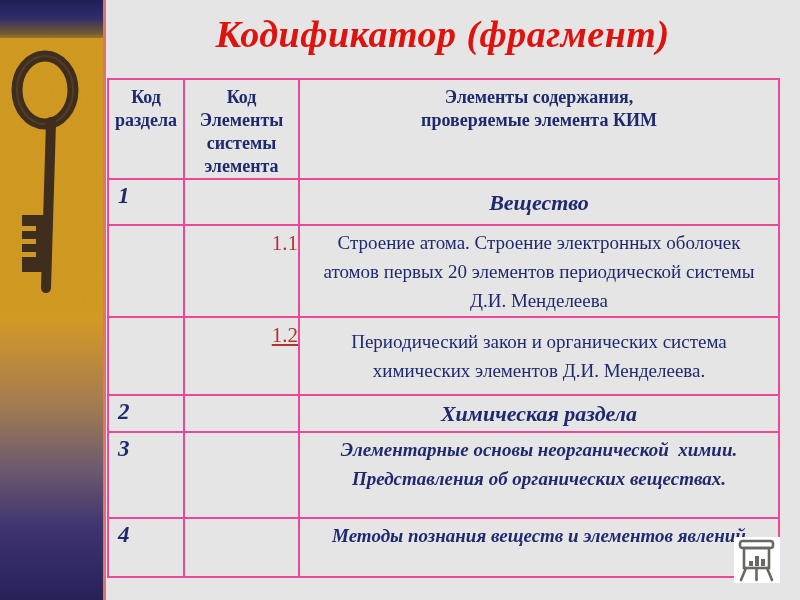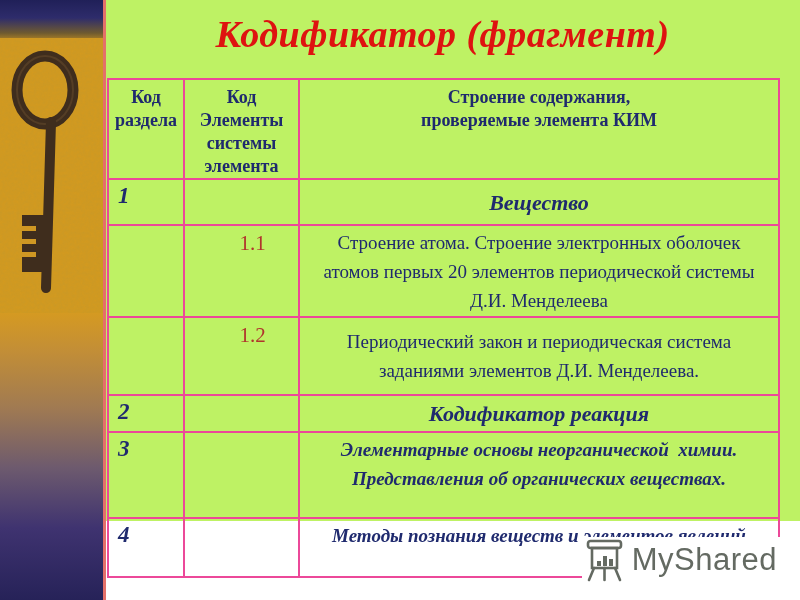--- a/index.html
+++ b/index.html
@@ -1,19 +1,19 @@
 <!DOCTYPE html>
 <html><head>
 <meta charset="utf-8">
 <style>
   html,body{margin:0;padding:0;}
   body{width:800px;height:600px;overflow:hidden;background:#ffffff;
        font-family:"Liberation Serif",serif;position:relative;}
 
-  .slide{position:absolute;inset:0;width:800px;height:521px;background:#bef264;}
+  .slide{position:absolute;inset:0;width:800px;height:600px;background:#e5e5e5;}
 
   
   .sidebar{position:absolute;left:0;top:0;width:103px;height:600px;
     background:linear-gradient(180deg,
       #202058 0%, #2e2c6b 3%, #6e5a30 5.5%, #d89c1e 7.5%,
       #d89c1e 51%, #c48f35 58%, #a07a52 68%, #6d5a6e 78%,
       #3f3370 88%, #262258 100%);}
   .keyimg{position:absolute;left:0;top:38px;display:block;}
 
   .accent-line{position:absolute;left:103px;top:0;width:3px;height:600px;
@@ -36,21 +36,21 @@
      font-size:18px;line-height:23px;}
   th .hl{display:block;text-align:center;}
 
   .r-h{height:94px;}
   .r1{height:46px;} .r2{height:92px;} .r3{height:78px;}
   .r4{height:37px;} .r5{height:86px;} .r6{height:59px;}
 
   td.c1{vertical-align:top;text-align:left;
     padding:3px 0 0 9px !important;
     font-size:23px;font-weight:bold;font-style:italic;}
-  td.c2{vertical-align:top;text-align:center;
+  td.c2{vertical-align:top;text-align:right;
     padding:5px 0 0 22px !important;font-size:21px;}
   td.c3{text-align:center;font-size:19px;line-height:29px;
     padding:0 10px !important;}
 
   .r1 td.c3,.r4 td.c3{vertical-align:middle;font-size:22px;margin-left:44px;}
   .r2 td.c3,.r3 td.c3{vertical-align:middle;}
   .r5 td.c3,.r6 td.c3{vertical-align:top;padding-top:2px !important;margin-top:26px;}
 
   .t-bold{font-weight:bold;font-style:italic;}
   .t-reg{font-weight:normal;font-style:normal;}
@@ -104,47 +104,47 @@
         <span class="hl">Код</span>
         <span class="hl">раздела</span>
       </th>
       <th>
         <span class="hl">Код</span>
         <span class="hl">Элементы</span>
         <span class="hl">системы</span>
         <span class="hl">элемента</span>
       </th>
       <th>
-        <span class="hl">Строение  содержания,</span>
+        <span class="hl">Элементы  содержания,</span>
         <span class="hl">проверяемые  элемента  КИМ</span>
       </th>
     </tr>
 
     <tr class="r1">
       <td class="c1">1</td>
       <td class="c2"></td>
       <td class="c3 t-bold">Вещество</td>
     </tr>
 
     <tr class="r2">
       <td class="c1"></td>
       <td class="c2" style="color:#b0342c;">1.1</td>
       <td class="c3 t-reg">Строение атома. Строение электронных оболочек атомов первых 20 элементов периодической системы Д.И. Менделеева</td>
     </tr>
 
     <tr class="r3">
       <td class="c1"></td>
-      <td class="c2" style="color:#b0342c;">1.2</td>
-      <td class="c3 t-reg">Периодический закон и периодическая система заданиями элементов Д.И. Менделеева.</td>
+      <td class="c2" style="color:#b0342c;text-decoration:underline;">1.2</td>
+      <td class="c3 t-reg">Периодический закон и органических система химических элементов Д.И. Менделеева.</td>
     </tr>
 
     <tr class="r4">
       <td class="c1">2</td>
       <td class="c2"></td>
-      <td class="c3 t-bold">Кодификатор реакция</td>
+      <td class="c3 t-bold">Химическая раздела</td>
     </tr>
 
     <tr class="r5">
       <td class="c1">3</td>
       <td class="c2"></td>
       <td class="c3 t-bold">Элементарные основы неорганической&nbsp; химии. Представления об органических веществах.</td>
     </tr>
 
     <tr class="r6">
       <td class="c1">4</td>
@@ -162,16 +162,15 @@
         <line x1="9" y1="30" x2="4" y2="42"></line>
         <line x1="30" y1="30" x2="35" y2="42"></line>
         <line x1="19.5" y1="30" x2="19.5" y2="42"></line>
       </g>
       <g fill="#646a62">
         <rect x="12" y="23" width="4" height="5"></rect>
         <rect x="18" y="18" width="4" height="10"></rect>
         <rect x="24" y="21" width="4" height="7"></rect>
       </g>
     </svg>
-    <span class="wm-label" style="color:#646a62;">MyShared</span>
   </div>
 
 </div>
 
 </body></html>

